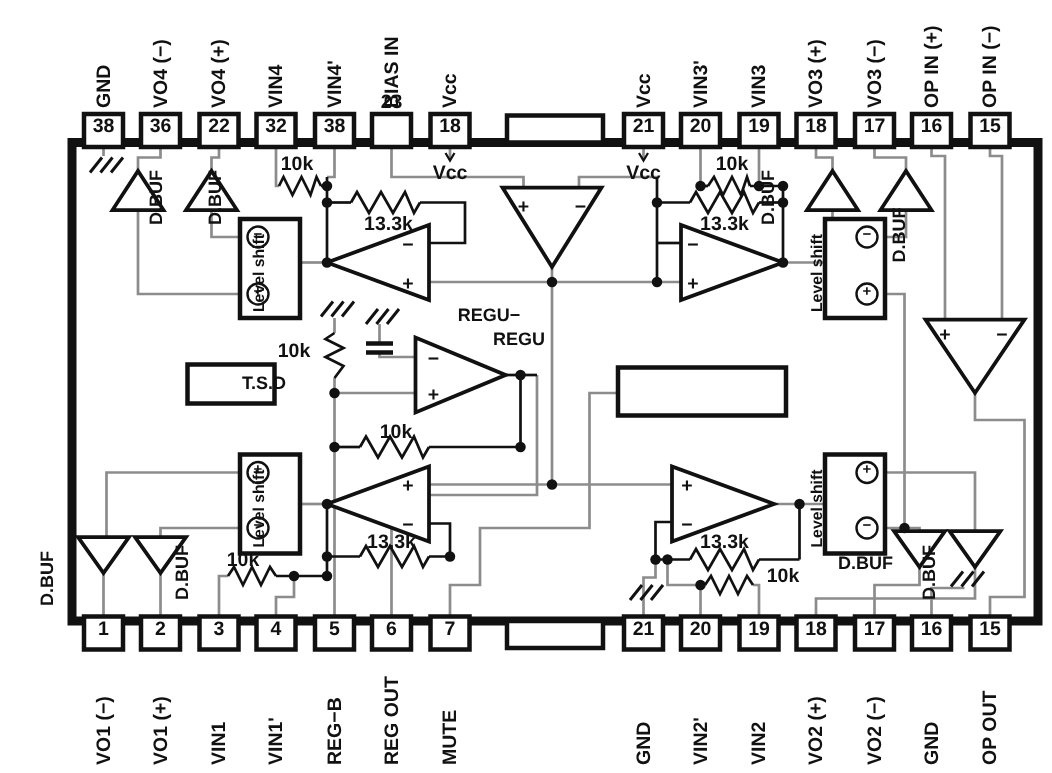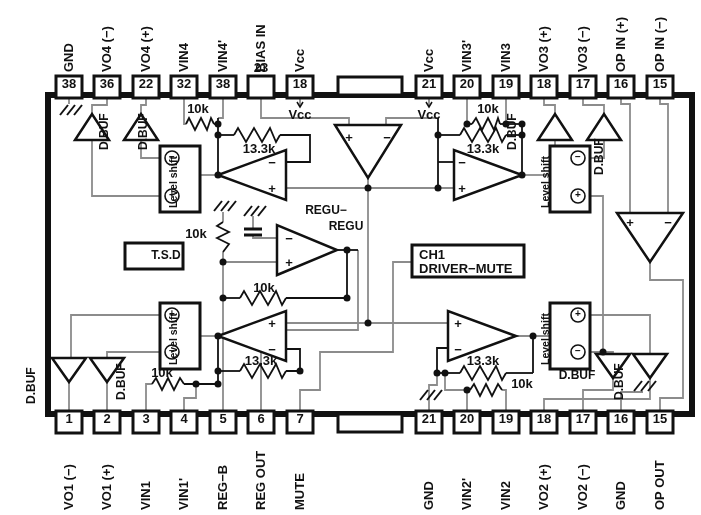--- a/index.html
+++ b/index.html
@@ -355,17 +355,15 @@
 <div class="lb" style="left:236px;top:141px;width:46px">13.3k</div>
 <div class="lb" style="left:460px;top:141px;width:46px">13.3k</div>
 <div class="lb" style="left:238px;top:353px;width:46px">13.3k</div>
 <div class="lb" style="left:460px;top:353px;width:46px">13.3k</div>
 
 <div class="lb" style="left:283px;top:107px;width:34px">Vcc</div>
 <div class="lb" style="left:412px;top:107px;width:34px">Vcc</div>
 
 <div class="lb big" style="left:291px;top:203px;width:70px">REGU−</div>
 <div class="lb big" style="left:311px;top:219px;width:70px">REGU</div>
-<div class="lb big" style="left:131px;top:248px;width:70px">T.S.D</div>
-<div class="lb tl" style="left:419px;top:247px;width:100px">CH1</div>
-<div class="lb tl" style="left:419px;top:261px;width:100px">DRIVER−MUTE</div>
+<div class="lb big" style="left:141px;top:248px;width:70px">T.S.D</div>
 
 </div>
 
 </body></html>

